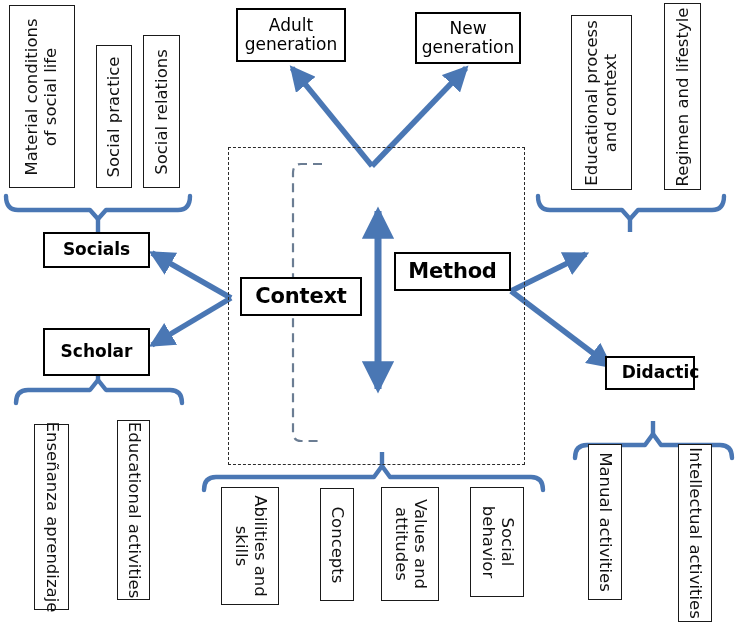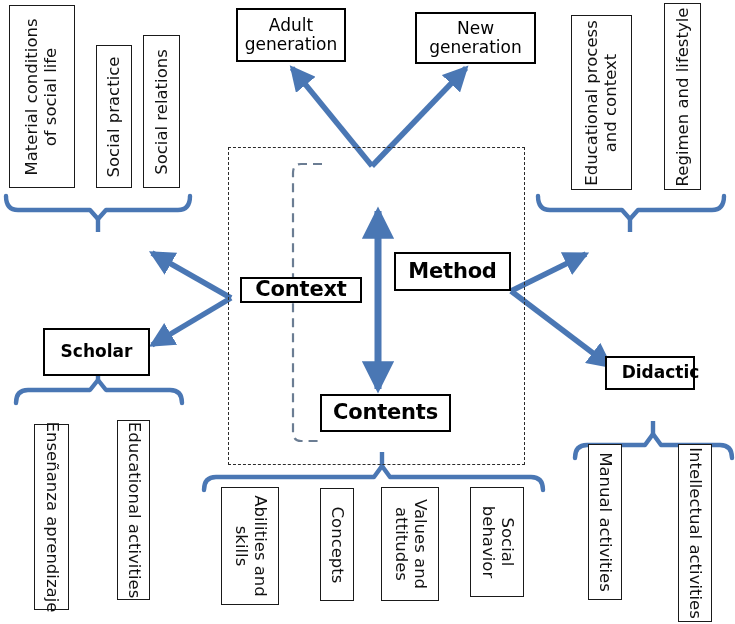--- a/index.html
+++ b/index.html
@@ -134,40 +134,40 @@
 
   <div class="dashframe" style="left:228px; top:147px; width:297px; height:318px;"></div>
 
   <div class="node plain" style="left:236px; top:8px; width:110px; height:54px;">
     <span class="txt">
       <span>Adult</span><br>
       <span>generation</span>
     </span>
   </div>
 
-  <div class="node plain" style="left:415px; top:12px; width:121px; height:52px;text-align:center;">
+  <div class="node plain" style="left:415px; top:12px; width:106px; height:52px;text-align:center;">
     <span class="txt">
       <span>New</span><br>
       <span>generation</span>
     </span>
   </div>
 
 
-  <div class="node core" style="left:320px; top:394px; width:131px; height:38px;">
-    <span class="txt">Contents</span>
-  </div>
-
-  <div class="node core" style="left:240px; top:277px; width:122px; height:26px;">
+
+  <div class="node core" style="left:240px; top:277px; width:122px; height:39px;">
     <span class="txt">Context</span>
   </div>
 
   <div class="node core" style="left:394px; top:252px; width:117px; height:39px;">
     <span class="txt">Method</span>
   </div>
 
+  <div class="node mid" style="left:43px; top:232px; width:107px; height:36px;">
+    <span class="txt">Socials</span>
+  </div>
 
   <div class="node mid" style="left:43px; top:328px; width:107px; height:48px;">
     <span class="txt">Scholar</span>
   </div>
 
 
   <div class="node mid" style="left:605px; top:356px; width:90px; height:34px;padding-left:21px;">
     <span class="txt">Didactic</span>
   </div>
 

